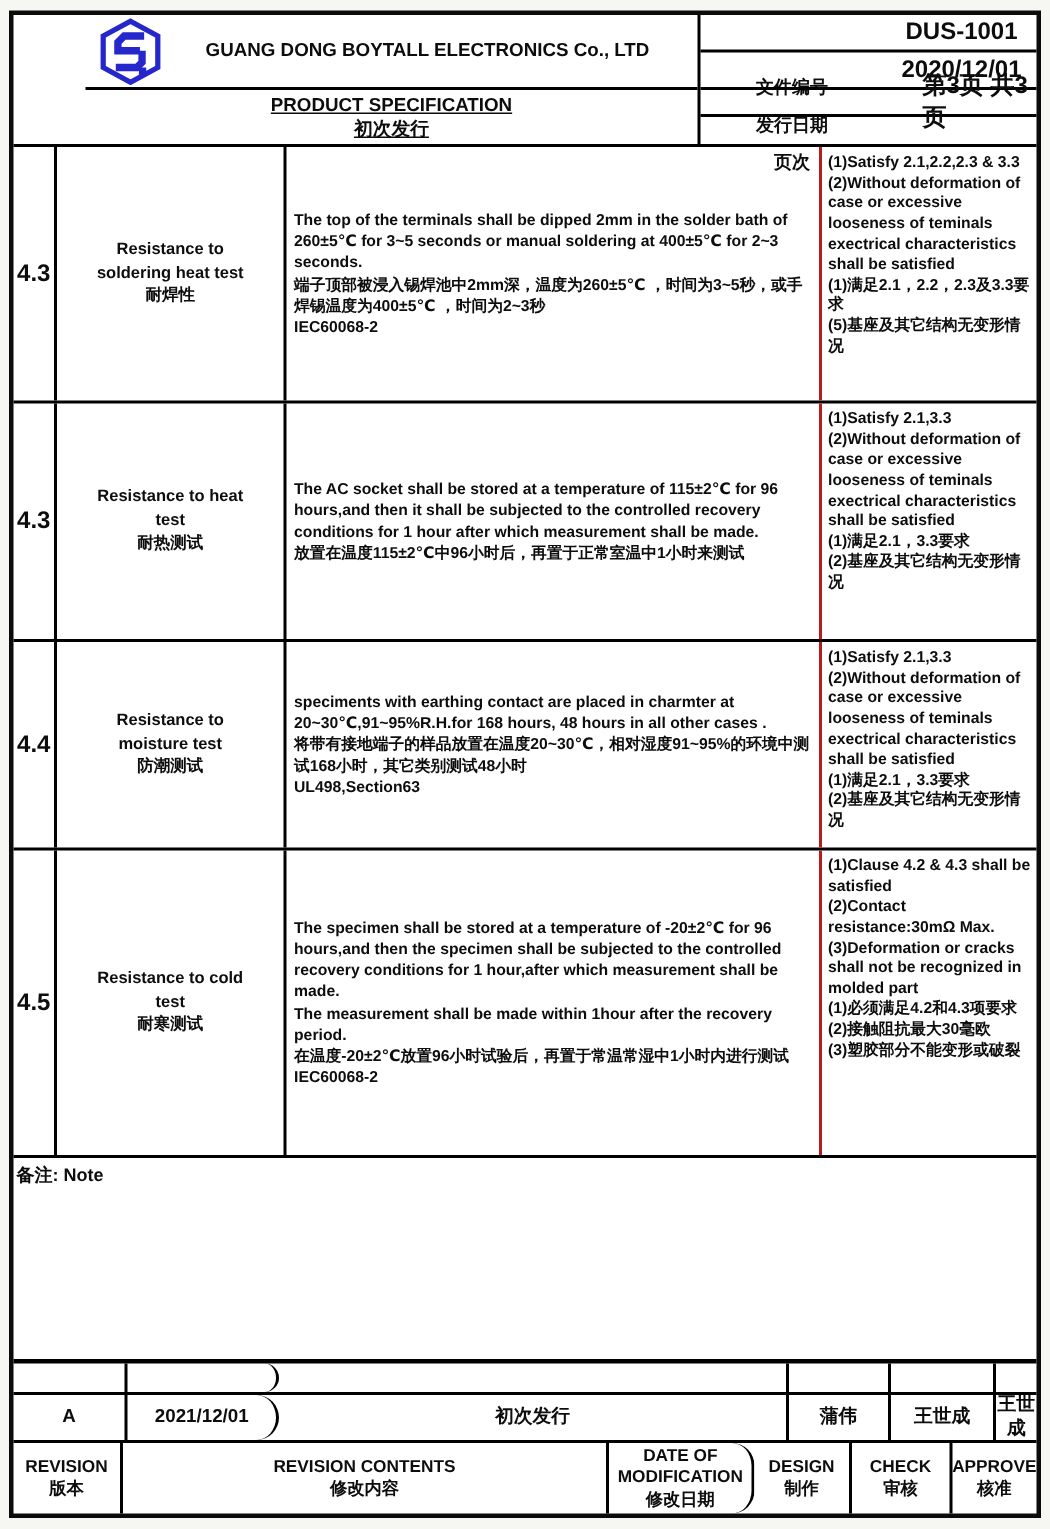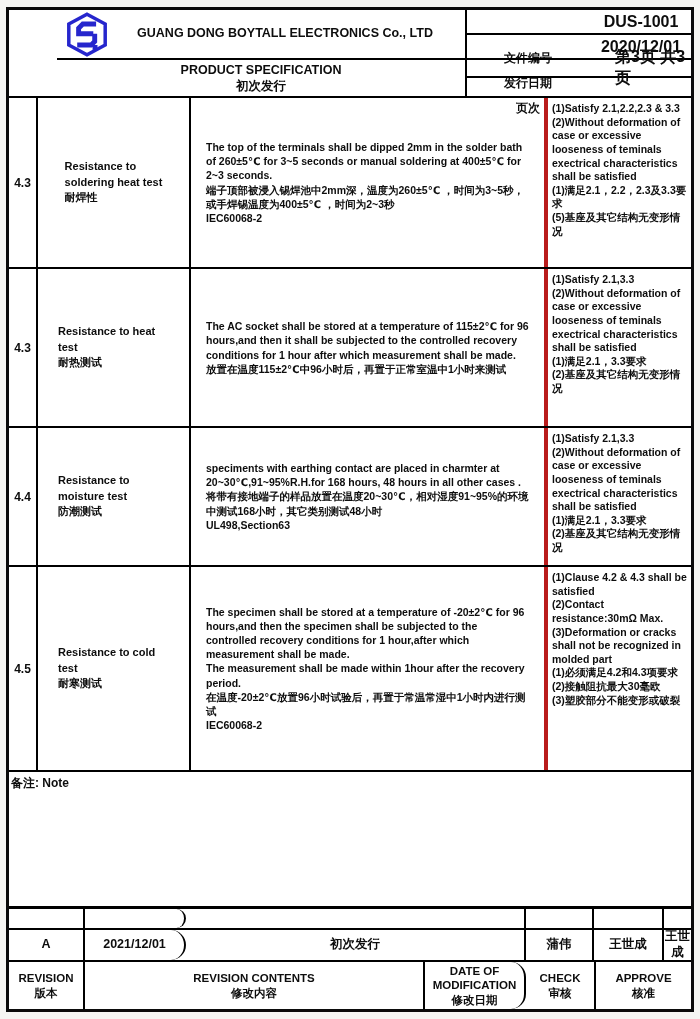--- a/index.html
+++ b/index.html
@@ -18,44 +18,44 @@
   .page *{box-sizing:border-box;}
 
   
   .header{height:88px;border-bottom:2px solid #000;display:flex;flex-shrink:0;}
   .header-left{width:410px;border-right:2px solid #000;display:flex;flex-direction:column;margin-left:48px;}
   .company-block{height:50px;border-bottom:2px solid #000;display:flex;align-items:center;padding:2px 4px 2px 8px;}
   .logo-wrap{width:44px;height:46px;display:flex;align-items:center;justify-content:center;flex-shrink:0;}
   .company-names{flex:1;text-align:center;line-height:1.25;}
   .company-en{font-size:12.5px;letter-spacing:0;}
   .company-cn{font-size:13px;}
-  .spec-block{flex:1;display:flex;flex-direction:column;justify-content:center;text-align:center;line-height:1.3;}
+  .spec-block{flex:1;display:flex;flex-direction:column;justify-content:center;text-align:center;line-height:1.3;text-decoration:underline;}
   .spec-en{font-size:12.5px;}
   .spec-cn{font-size:12.5px;}
   .header-right{flex:1;display:flex;flex-direction:column;}
   .hr-row{display:flex;border-bottom:2px solid #000;align-items:stretch;}
   .hr-row:nth-child(1){height:25px;}
   .hr-row:nth-child(2){height:25px;}
   .hr-row:nth-child(3){height:18px;gap:24px;}
   .hr-row:nth-child(4){flex:1;border-bottom:none;}
   .hr-label{width:124px;border-right:2px solid #000;display:flex;align-items:center;justify-content:center;font-size:12px;margin-top:48px;}
   .hr-value{flex:1;display:flex;align-items:center;justify-content:center;font-size:16px;}
 
   
   .main{flex:1;display:flex;flex-direction:column;}
   .t-row{display:flex;border-bottom:2px solid #000;flex-shrink:0;}
   .t-row.r0{height:171px;}
   .t-row.r1{height:159px;}
   .t-row.r2{height:139px;}
   .t-row.r3{flex:1;}
-  .c-no{width:29px;border-right:2px solid #000;display:flex;align-items:center;justify-content:center;font-size:12px;}
+  .c-no{width:29px;border-right:2px solid #000;display:flex;align-items:center;justify-content:center;font-size:16px;}
   .c-name{width:153px;border-right:2px solid #000;display:flex;align-items:center;justify-content:center;
-          white-space:pre-line;font-size:11px;line-height:1.45;padding:20px;}
-  .c-desc{width:357px;border-right:4px solid #b91c1c;display:flex;align-items:center;
-          white-space:pre-line;font-size:10.5px;line-height:1.35;padding:2px 15px;}
+          text-align:center;white-space:pre-line;font-size:11px;line-height:1.45;padding:20px;}
+  .c-desc{width:357px;border-right:2px solid #b91c1c;display:flex;align-items:center;
+          white-space:pre-line;font-size:10.5px;line-height:1.35;padding:2px 5px;}
   .c-crit{flex:1;white-space:pre-line;font-size:10.5px;line-height:1.3;padding:4px 3px 2px 4px;}
 
   
   .note{height:137px;border-bottom:3px solid #000;padding:3px 2px;font-size:12px;flex-shrink:0;}
 
   
   .footer{height:100px;display:flex;flex-direction:column;flex-shrink:0;}
   .f-row{display:flex;border-bottom:2px solid #000;align-items:stretch;}
   .f-row.empty{height:21px;}
   .f-row.values{height:32px;font-size:12.5px;}
@@ -187,20 +187,22 @@
       <div class="f-cell fc-approve">王世成</div>
     </div>
     <div class="f-row labels">
       <div class="f-cell fc-rev">REVISION
 版本</div>
       <div class="f-cell fc-contents">REVISION CONTENTS
 修改内容</div>
       <div class="f-cell fc-date">DATE OF
 MODIFICATION
 修改日期</div>
+      <div class="f-cell fc-design">DESIGN
+制作</div>
       <div class="f-cell fc-check">CHECK
 审核</div>
       <div class="f-cell fc-approve">APPROVE
 核准</div>
     </div>
   </div>
 
 </div>
 
 </body></html>

